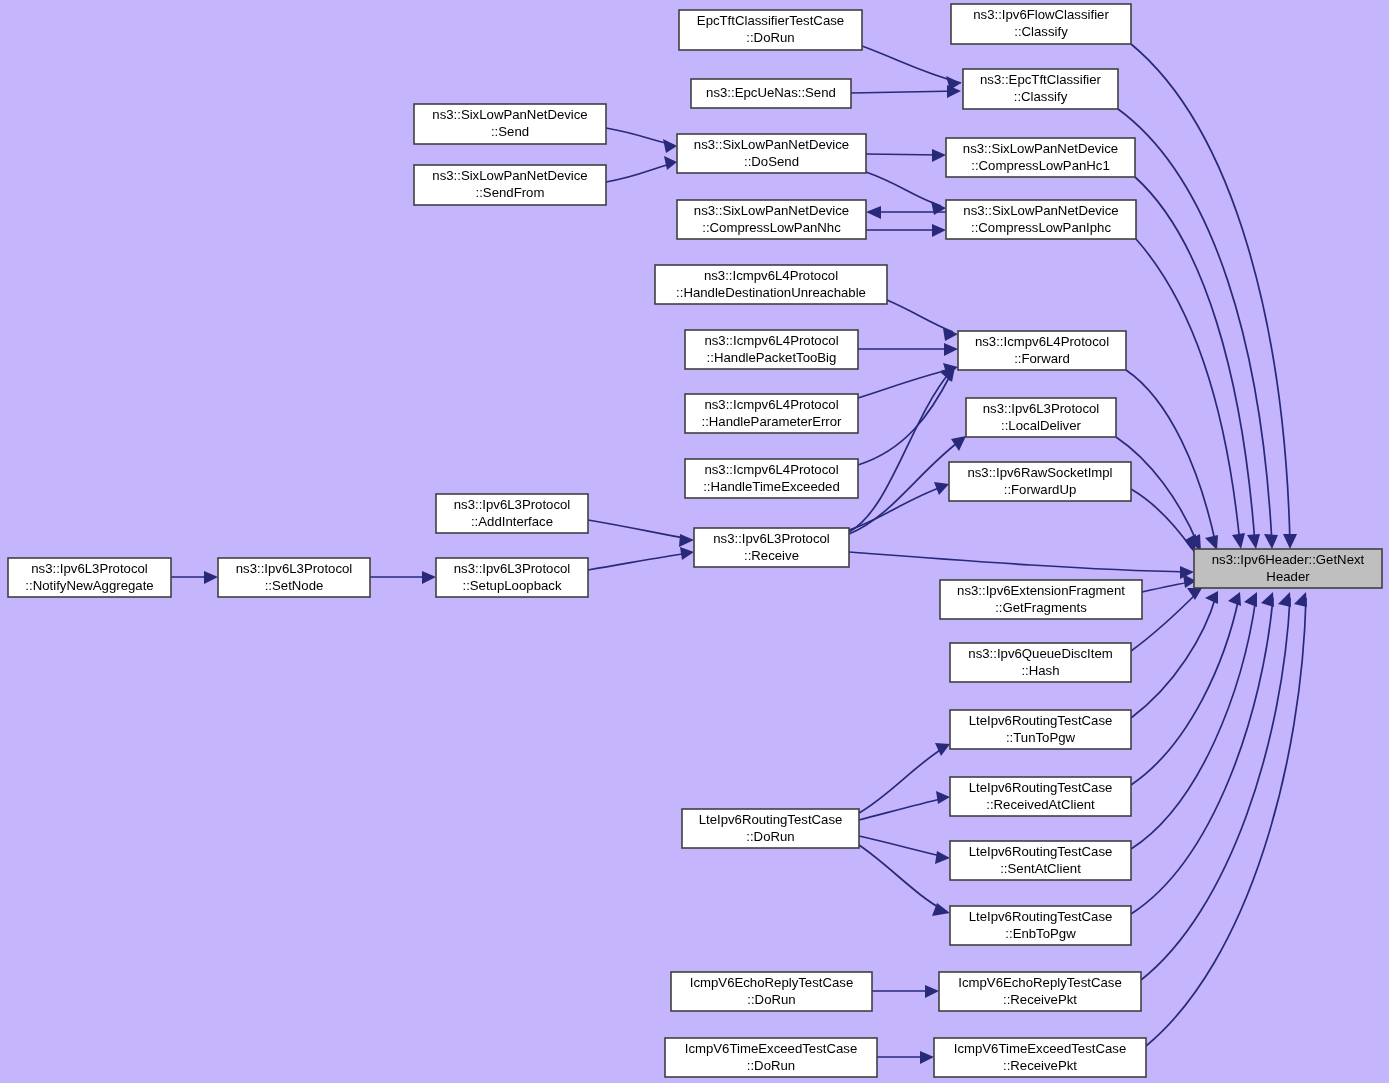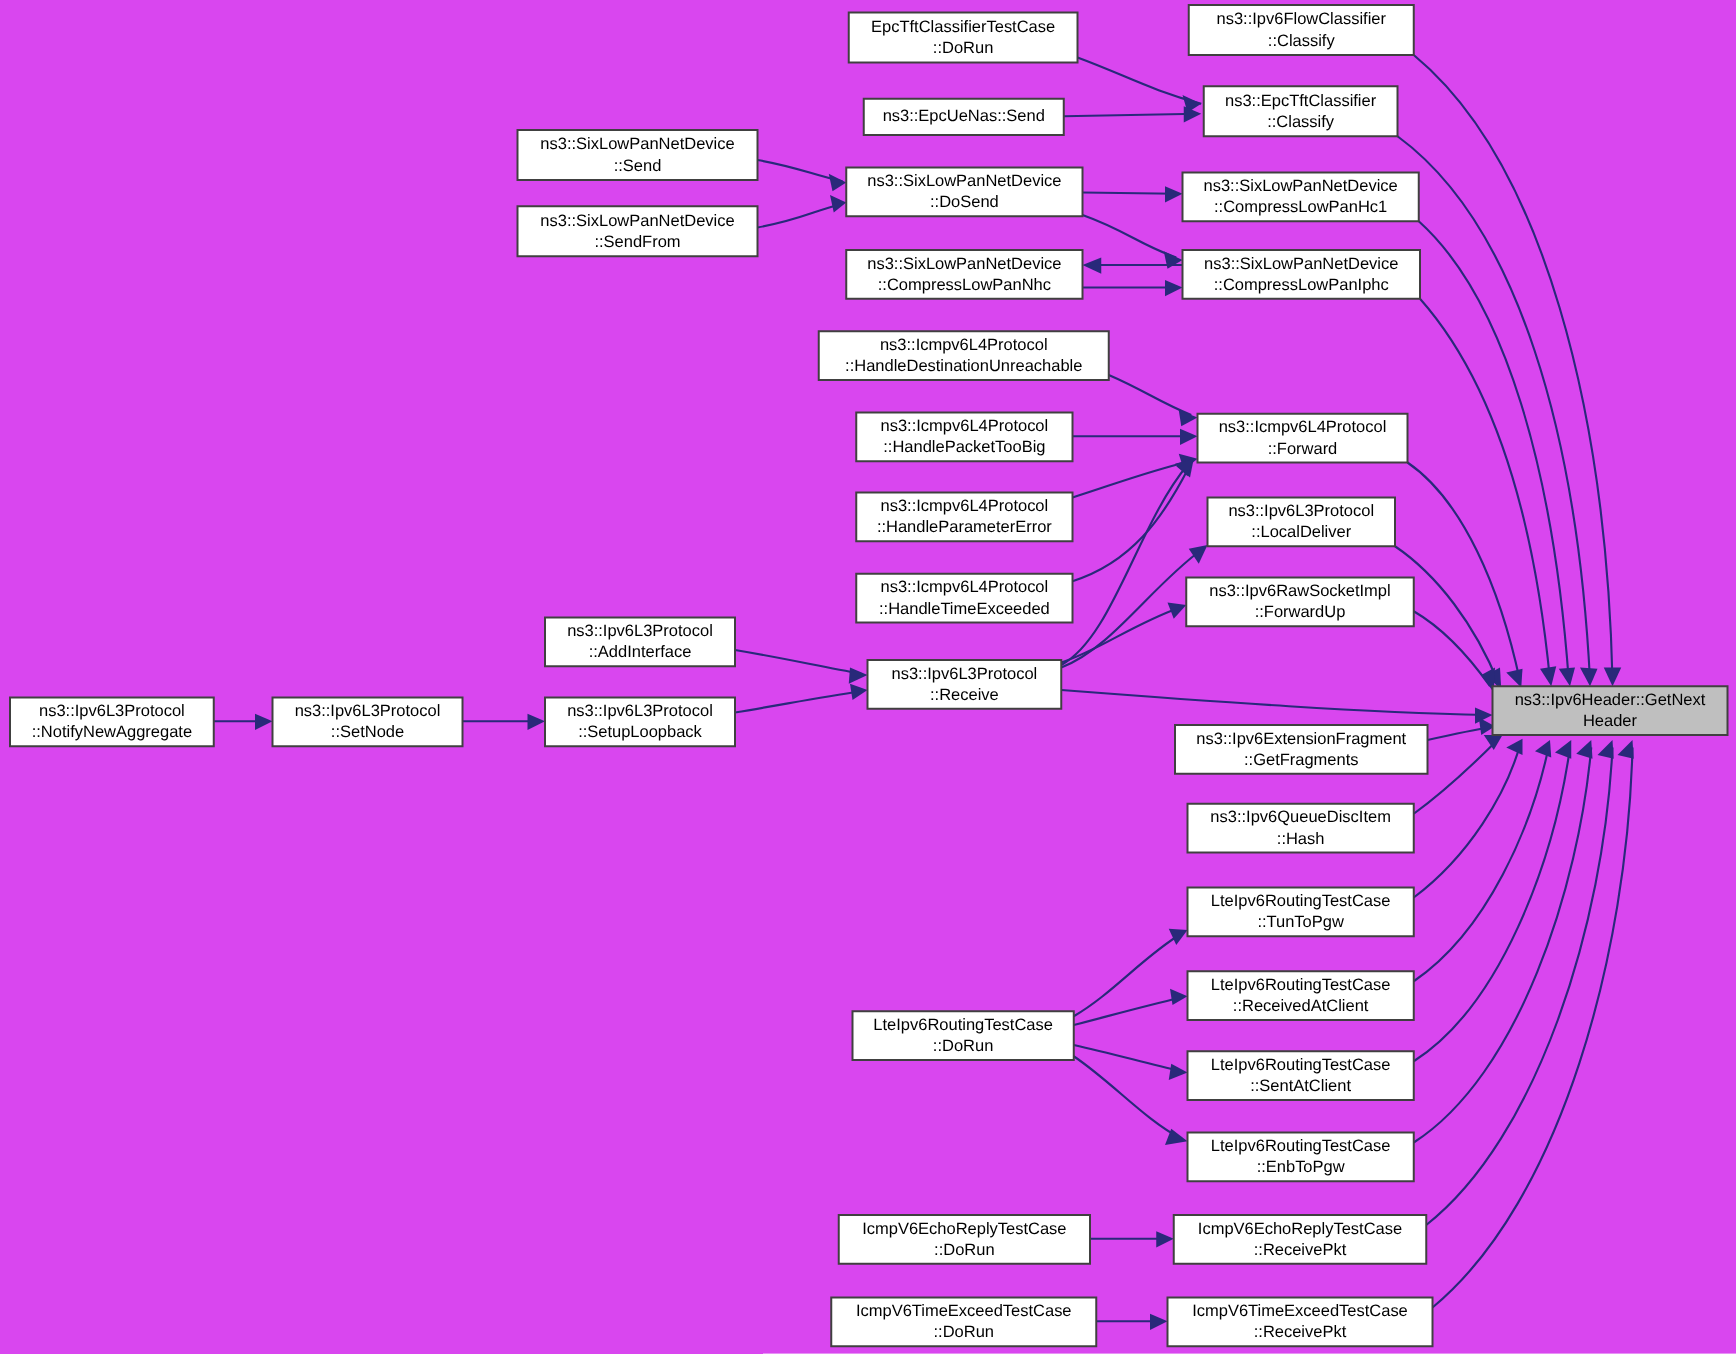--- a/index.html
+++ b/index.html
@@ -4,21 +4,21 @@
 <style>
   html, body {
     margin: 0;
     padding: 0;
     background: #ffffff;
   }
   #graph-root {
     position: relative;
     width: 1389px;
     height: 1083px;
-    background: #d946ef;
+    background: #c4b5fd;
     font-family: "Liberation Sans", sans-serif;
     overflow: hidden;
   }
   svg#callgraph {
     display: block;
     width: 1389px;
     height: 1083px;
   }
   .node-rect {
     fill: #ffffff;

